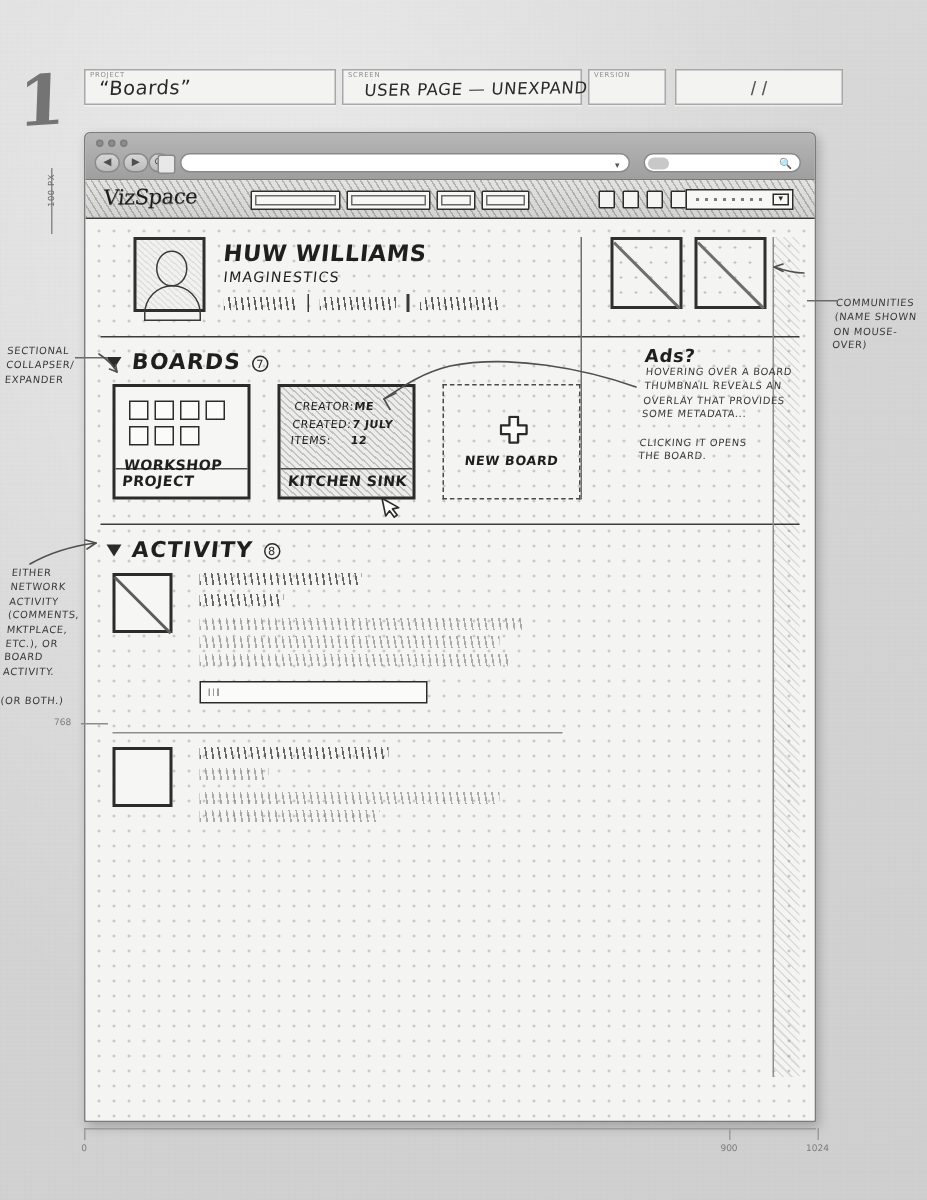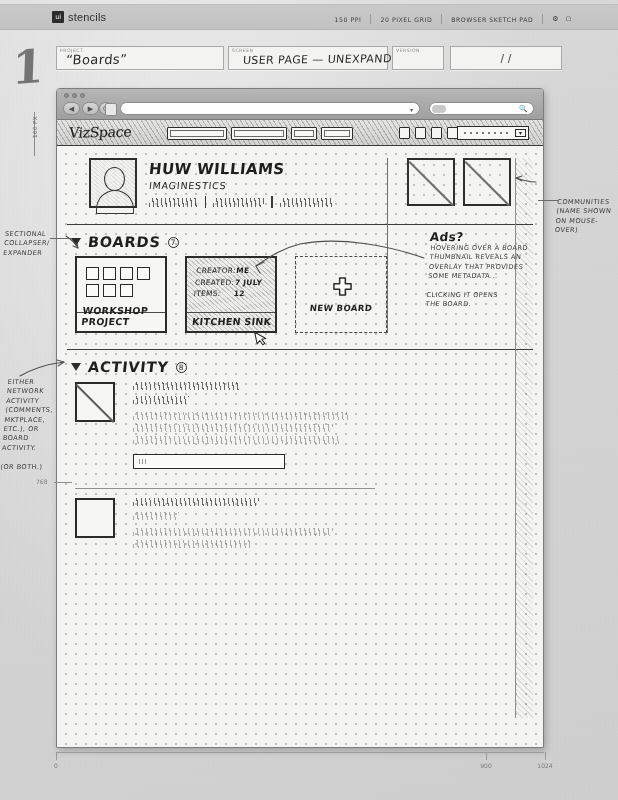--- a/index.html
+++ b/index.html
@@ -327,38 +327,20 @@
 
   
   #sk { position:absolute; inset:0; pointer-events:none; }
 </style>
 </head>
 <body>
 
 <div id="sheet">
   <div id="grain"></div>
 
-  <div id="brandbar">
-    <div class="brand-wrap">
-      <span class="brand-mark">ui</span>
-      <span class="brand-text">stencils</span>
-    </div>
-    <div id="meta">
-      <span class="m">150 PPI</span>
-      <span class="sep"></span>
-      <span class="m">20 PIXEL GRID</span>
-      <span class="sep"></span>
-      <span class="m">BROWSER SKETCH PAD</span>
-      <span class="sep"></span>
-      <span class="m-ic">
-        <span>⚙</span>
-        <span>☖</span>
-      </span>
-    </div>
-  </div>
 
   <div id="pageno">1</div>
 
   <div class="fld" style="left:56px; top:46px; width:168px; height:24px;">
     <span class="lab">PROJECT</span>
     <span class="val">“Boards”</span>
   </div>
   <div class="fld" style="left:228px; top:46px; width:160px; height:24px;">
     <span class="lab">SCREEN</span>
     <span class="val sm">USER PAGE — UNEXPANDED</span>

